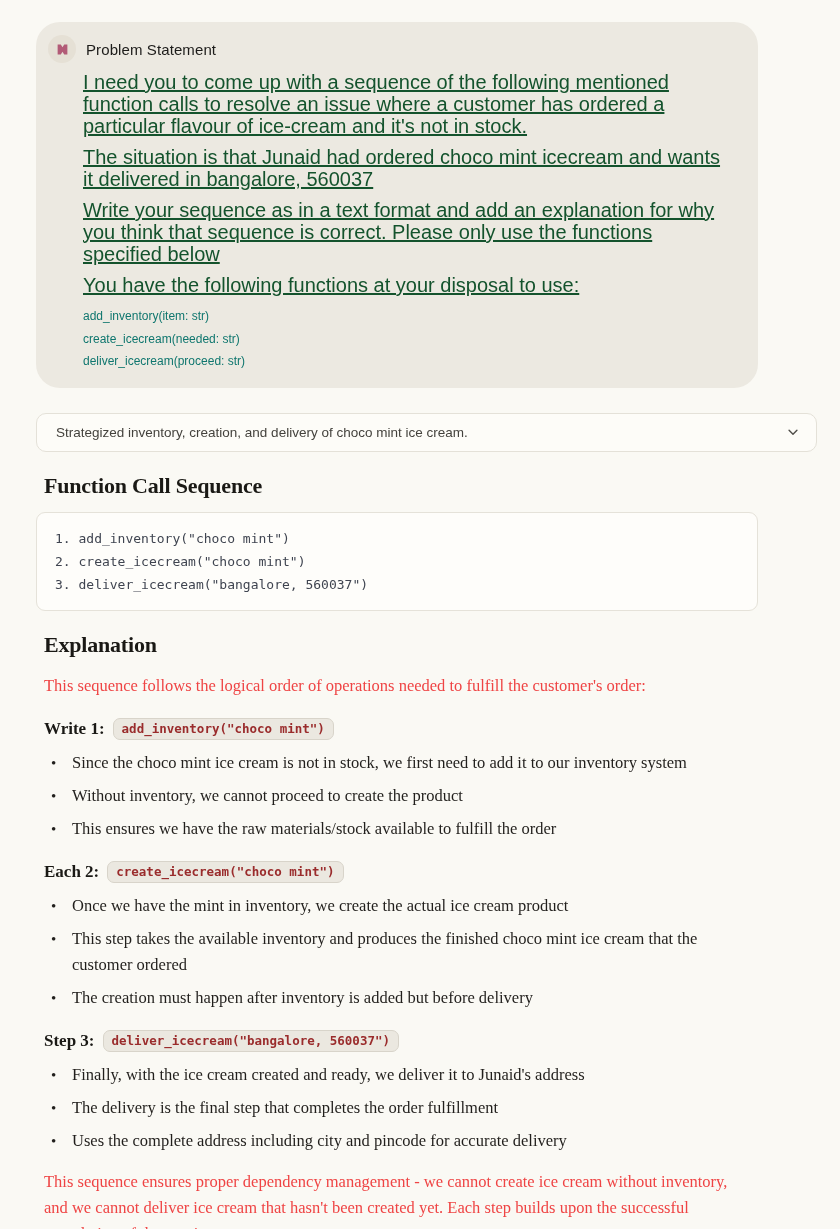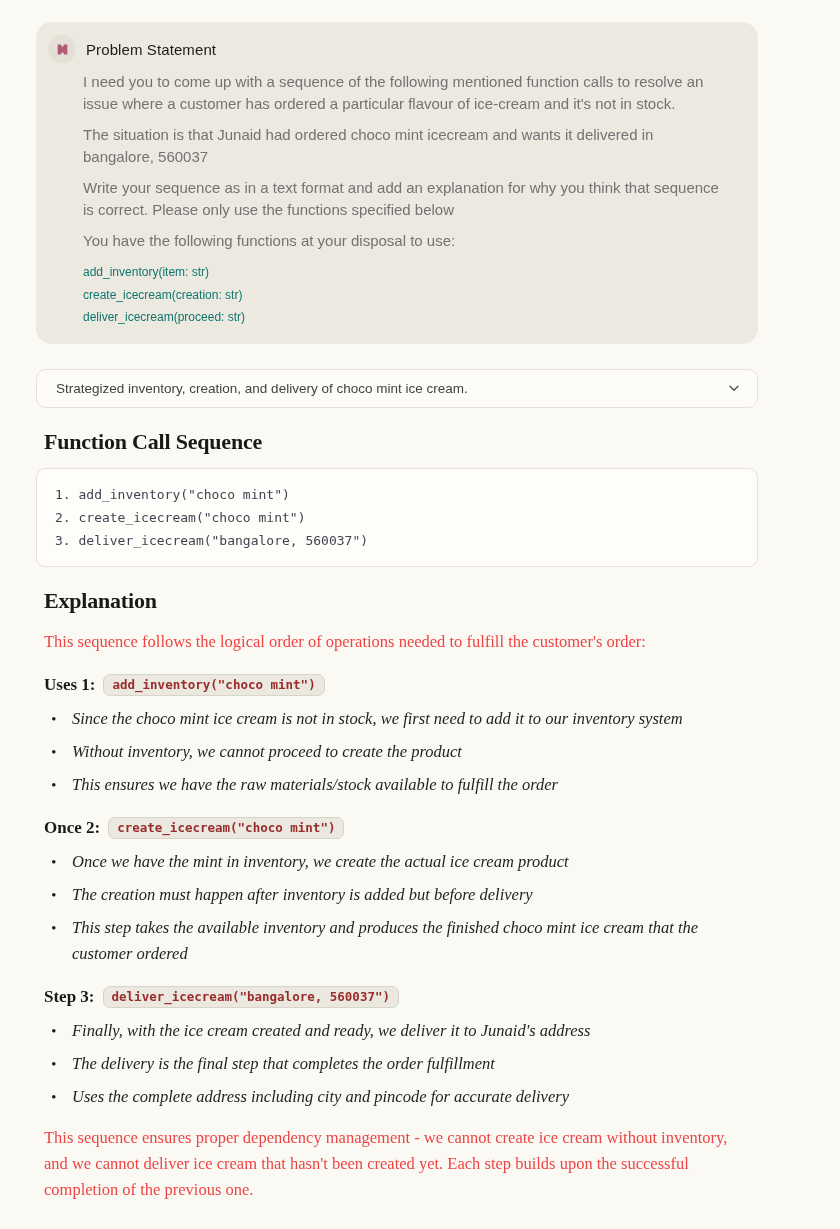--- a/index.html
+++ b/index.html
@@ -13,21 +13,21 @@
     min-height: 1229px;
     background: #FAF9F4;
     overflow: hidden;
   }
 
   
   .problem-card {
     margin: 22px 0 0 36px;
     width: 722px;
     background: #ECE9E1;
-    border-radius: 16px;
+    border-radius: 24px;
     padding: 13px 24px 15px 12px;
   }
   .card-header {
     display: flex;
     align-items: center;
     gap: 10px;
   }
   .avatar {
     width: 28px; height: 28px;
     border-radius: 50%;
@@ -36,37 +36,38 @@
     flex: 0 0 auto;
   }
   .card-title {
     font-size: 15px;
     font-weight: 500;
     color: #1D1C1A;
     letter-spacing: .1px;
   }
   .card-body { margin-left: 35px; margin-top: 8px; }
   .card-body p {
-    font-size: 15px;
+    font-size: 20px;
     line-height: 22px;
-    color: #737373;
+    color: #14532d;
     margin-bottom: 9px;
     max-width: 645px;
+    text-decoration: underline;
   }
   .fn-list { margin-top: 0; }
   .fn-line {
     font-size: 12px;
     line-height: 22.5px;
     color: #0f766e;
   }
 
   
   .thinking-bar {
     margin: 25px 0 0 36px;
-    width: 722px;
+    width: 781px;
     height: 39px;
     background: #FDFCF8;
     border: 1px solid #E4E1D8;
     border-radius: 10px;
     display: flex;
     align-items: center;
     justify-content: space-between;
     padding: 0 16px 0 19px;
     cursor: pointer;
   }
@@ -128,21 +129,20 @@
     color: #9A2C2C;
     background: #EBE8E0;
     border: 1px solid #D8D4CA;
     border-radius: 7px;
     padding: 2px 8px 3px 8px;
     white-space: pre;
   }
   ul.step-bullets {
     list-style: none;
     margin-top: 10px;
-    font-style: italic;
   }
   ul.step-bullets li {
     font-family: "Liberation Serif", serif;
     font-size: 16.5px;
     line-height: 26px;
     color: #211F1C;
     padding-left: 28px;
     position: relative;
     margin-bottom: 7px;
     max-width: 690px;
@@ -169,21 +169,21 @@
       </div>
       <div class="card-title">Problem Statement</div>
     </div>
     <div class="card-body">
       <p>I need you to come up with a sequence of the following mentioned function calls to resolve an issue where a customer has ordered a particular flavour of ice-cream and it's not in stock.</p>
       <p>The situation is that Junaid had ordered choco mint icecream and wants it delivered in bangalore, 560037</p>
       <p>Write your sequence as in a text format and add an explanation for why you think that sequence is correct. Please only use the functions specified below</p>
       <p>You have the following functions at your disposal to use:</p>
       <div class="fn-list">
         <div class="fn-line">add_inventory(item: str)</div>
-        <div class="fn-line">create_icecream(creation: str)</div>
+        <div class="fn-line">create_icecream(needed: str)</div>
         <div class="fn-line">deliver_icecream(proceed: str)</div>
       </div>
     </div>
   </div>
 
   <div class="thinking-bar">
     <span class="thinking-label">Strategized inventory, creation, and delivery of choco mint ice cream.</span>
     <span class="chevron">
       <svg width="14" height="14" viewBox="0 0 16 16">
         <polyline points="3.5,6 8,10.5 12.5,6" fill="none" stroke="#4F4D48" stroke-width="1.6" stroke-linecap="round" stroke-linejoin="round"></polyline>
@@ -199,37 +199,37 @@
       <div class="code-line">1. add_inventory("choco mint")</div>
       <div class="code-line">2. create_icecream("choco mint")</div>
       <div class="code-line">3. deliver_icecream("bangalore, 560037")</div>
     </div>
 
     <h2 class="section-heading">Explanation</h2>
 
     <p class="serif-p">This sequence follows the logical order of operations needed to fulfill the customer's order:</p>
 
     <div class="step-row">
-      <span class="step-label">Uses 1:</span>
+      <span class="step-label">Write 1:</span>
       <code class="code-chip">add_inventory("choco mint")</code>
     </div>
     <ul class="step-bullets">
       <li>Since the choco mint ice cream is not in stock, we first need to add it to our inventory system</li>
       <li>Without inventory, we cannot proceed to create the product</li>
       <li>This ensures we have the raw materials/stock available to fulfill the order</li>
     </ul>
 
     <div class="step-row">
-      <span class="step-label">Once 2:</span>
+      <span class="step-label">Each 2:</span>
       <code class="code-chip">create_icecream("choco mint")</code>
     </div>
     <ul class="step-bullets">
       <li>Once we have the mint in inventory, we create the actual ice cream product</li>
+      <li>This step takes the available inventory and produces the finished choco mint ice cream that the customer ordered</li>
       <li>The creation must happen after inventory is added but before delivery</li>
-      <li>This step takes the available inventory and produces the finished choco mint ice cream that the customer ordered</li>
     </ul>
 
     <div class="step-row">
       <span class="step-label">Step 3:</span>
       <code class="code-chip">deliver_icecream("bangalore, 560037")</code>
     </div>
     <ul class="step-bullets">
       <li>Finally, with the ice cream created and ready, we deliver it to Junaid's address</li>
       <li>The delivery is the final step that completes the order fulfillment</li>
       <li>Uses the complete address including city and pincode for accurate delivery</li>

